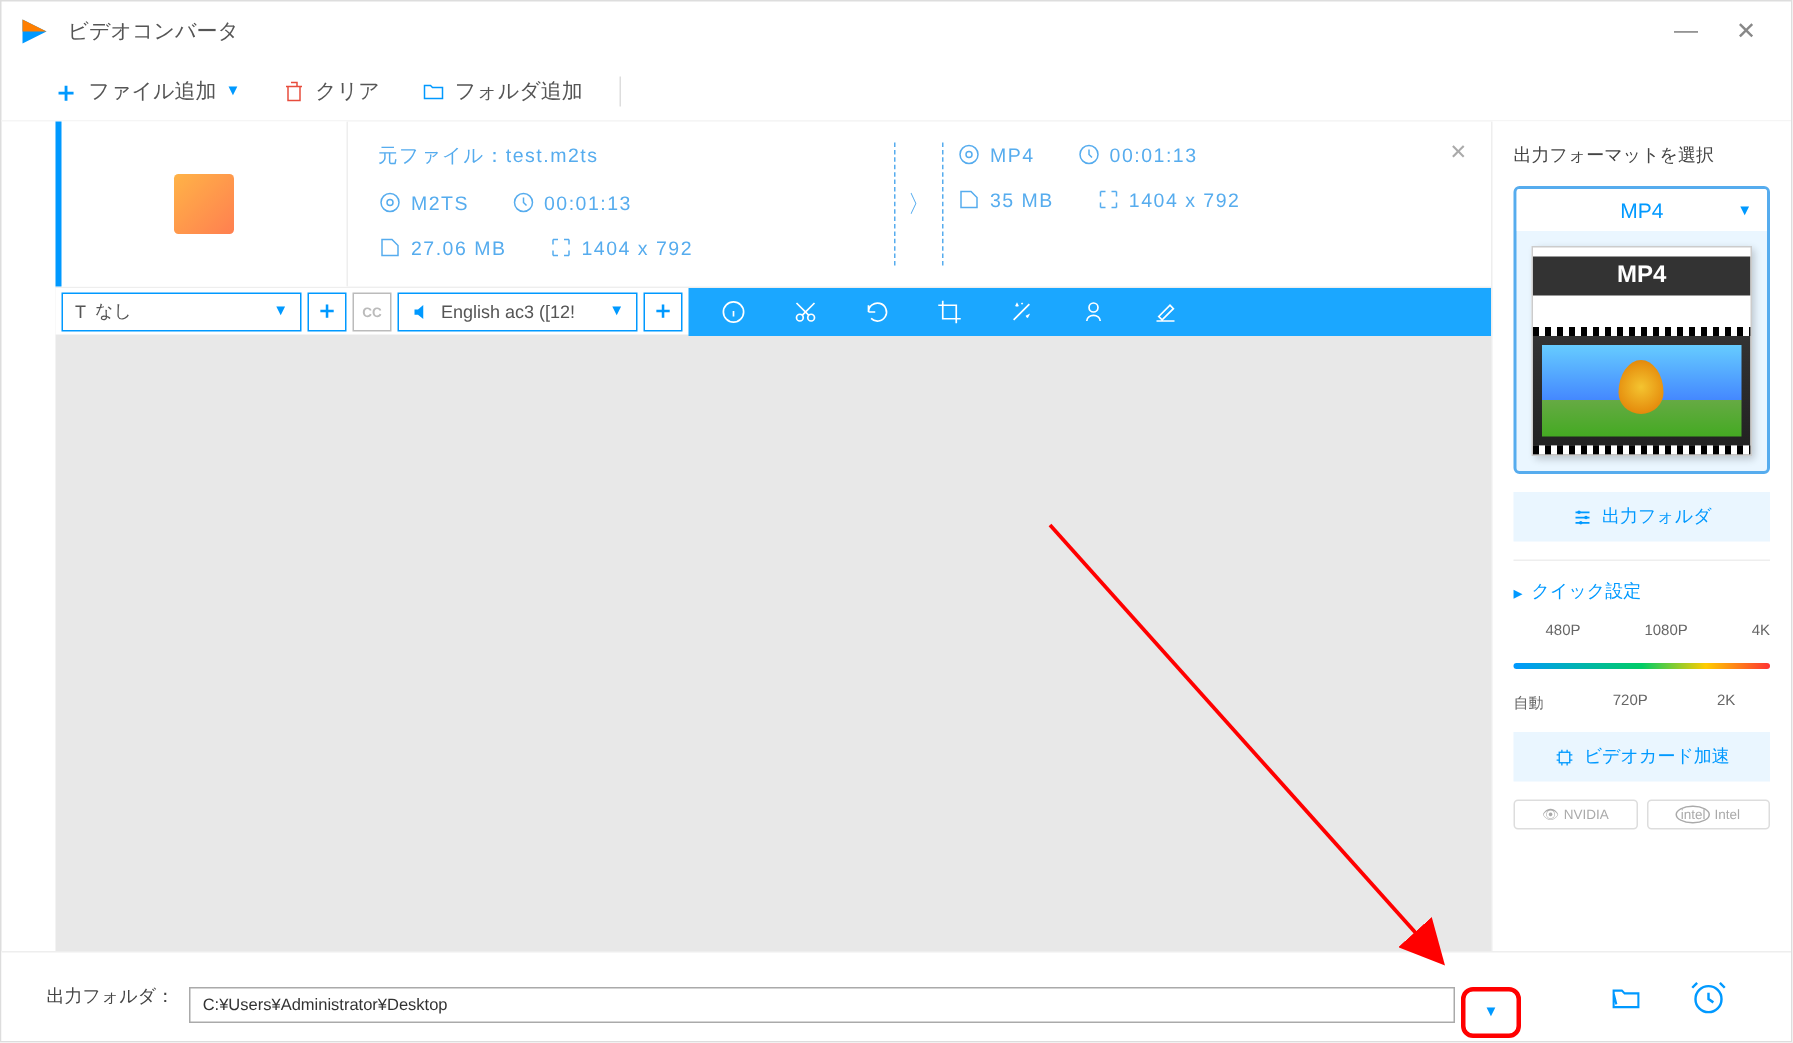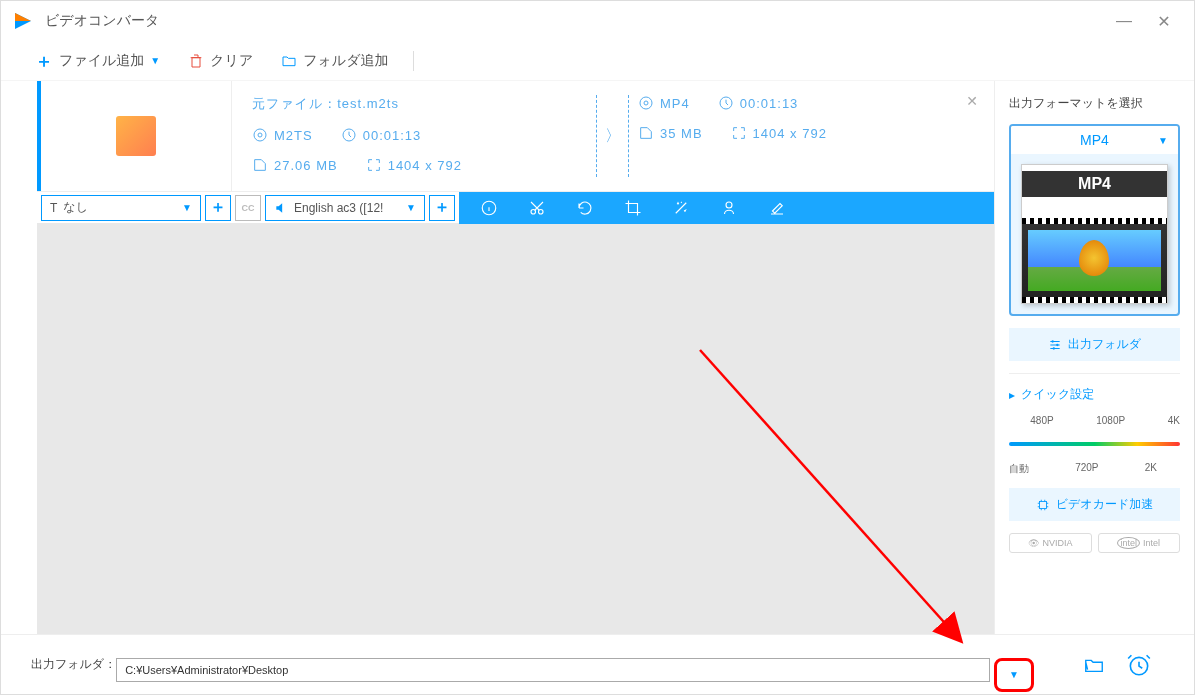--- a/index.html
+++ b/index.html
@@ -70,21 +70,21 @@
 .param-btn { background: #eaf6ff; padding: 8px; text-align: center; color: #0099ff; font-size: 12px; cursor: pointer; display:flex; align-items:center; justify-content:center; gap:6px;}
 .quick-set { font-size: 12px; color: #0099ff; display:flex; align-items:center; gap:6px;}
 .res-slider { position: relative; height: 36px; }
 .res-track { position:absolute; top:16px; left:0; right:0; height:4px; background:linear-gradient(90deg,#0099ff 0%,#00cc66 50%,#ffcc00 75%,#ff3333 100%); border-radius:2px;}
 .res-labels2 { display:flex; justify-content:space-between; font-size:10px; color:#666; }
 .gpu-btn{background:#eaf6ff;padding:8px;text-align:center;color:#0099ff;font-size:12px;cursor:pointer;display:flex;align-items:center;justify-content:center;gap:6px;}
 .gpu-badges{display:flex;gap:6px;}
 .gpu-badge{flex:1;border:1px solid #ddd;border-radius:3px;padding:3px;font-size:9px;color:#aaa;text-align:center;display:flex;align-items:center;justify-content:center;gap:3px;}
 
 
-.bottombar { height: 60px; display: flex; align-items: center; padding: 0 30px; border-top: 1px solid #eee; background: #fff; }
+.bottombar { height: 60px; display: flex; align-items: center; padding: 0 30px; gap: 10px; border-top: 1px solid #eee; background: #fff; }
 .bb-label { font-size: 12px; color: #444; }
 .bb-path { flex: 1; position: relative; display: flex; margin-top: 20px; }
 .bb-input { flex: 1; border: 1px solid #aaa; height: 24px; padding: 0 8px; font-size: 11px; color: #333; }
 .bb-dd { width: 40px; height: 34px; border: 3px solid #ff0000; border-radius: 8px; display: flex; align-items: center; justify-content: center; color: #0099ff; cursor: pointer; margin-left: 4px; font-size:10px;}
 .bb-browse { width: 40px; display:flex; align-items:center; justify-content:center; color:#0099ff; cursor:pointer; margin-left:40px;}
 .convert-btn { width: 190px; height: 60px; background: #0099ff; color: #fff; font-size: 22px; display: flex; align-items: center; justify-content: center; cursor: pointer; margin-left: 40px; font-weight:bold;}
 .clock-btn { width: 50px; display:flex; align-items:center; justify-content:center; color:#0099ff; cursor:pointer;}
 
 
 .red-arrow { position: absolute; pointer-events: none; z-index: 100; }

